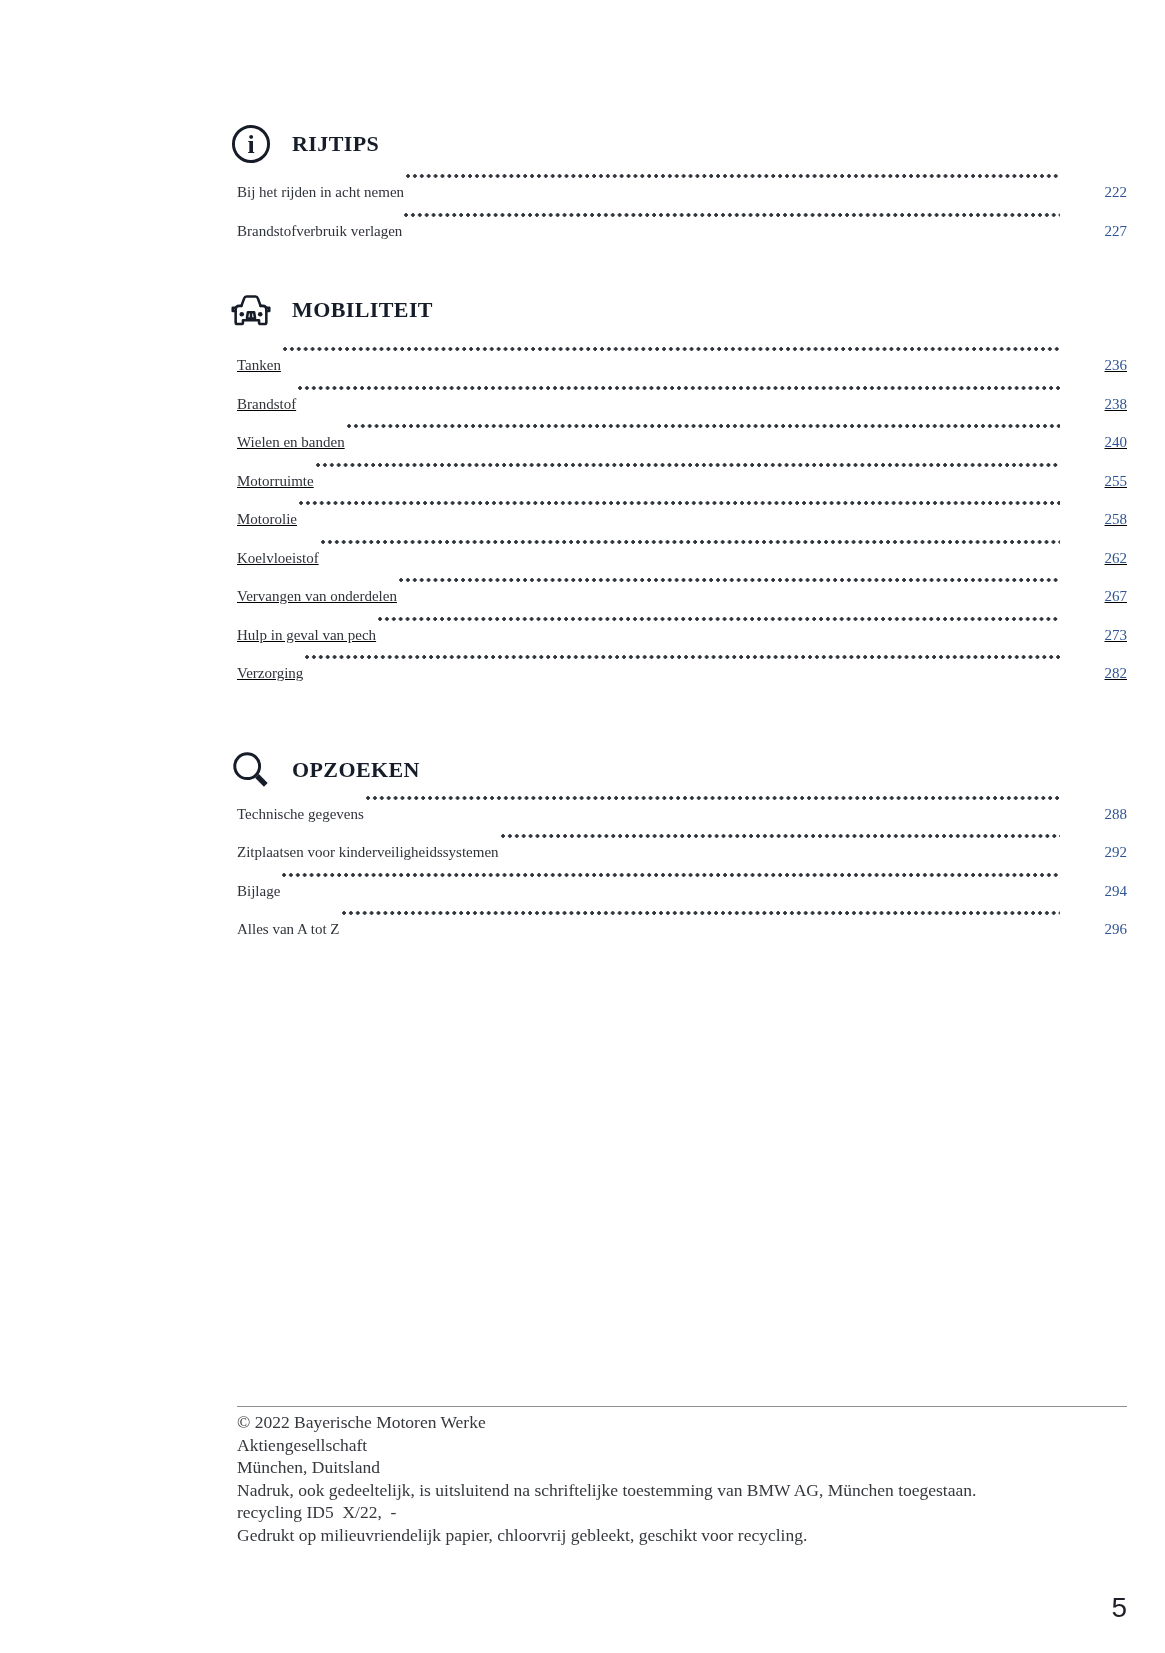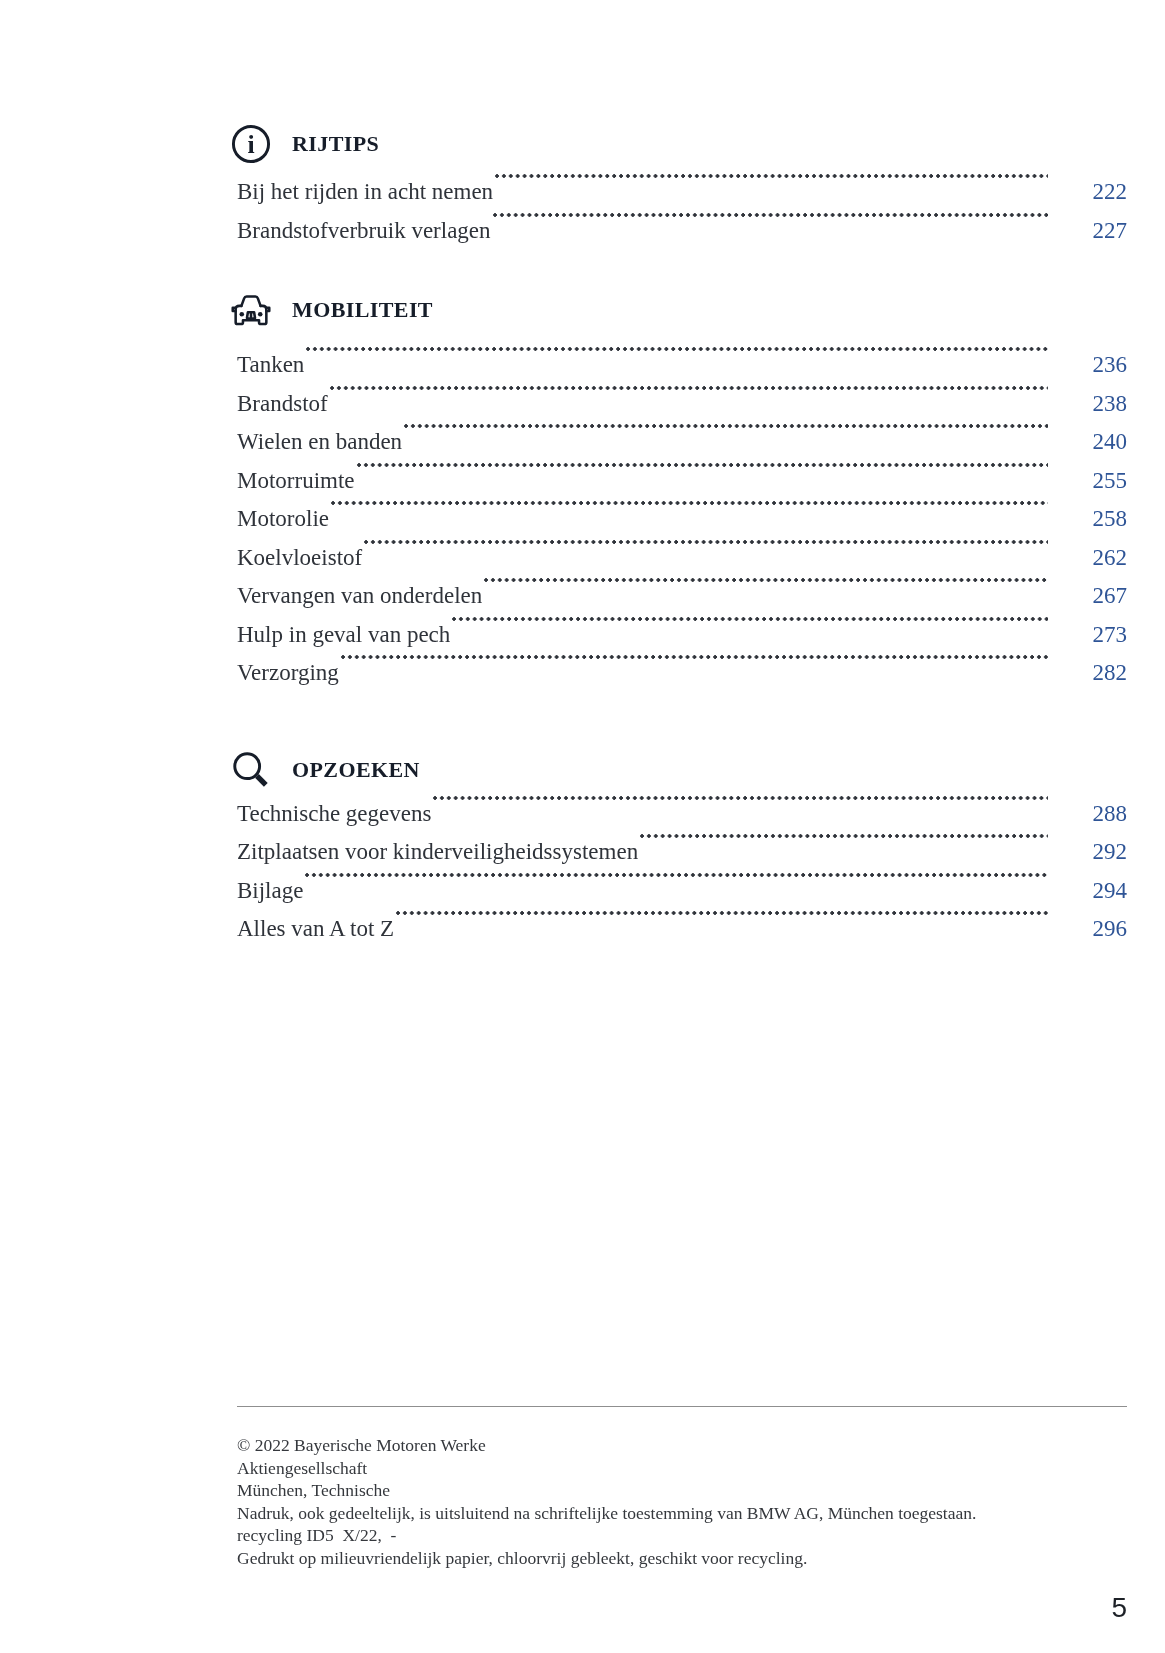--- a/index.html
+++ b/index.html
@@ -21,43 +21,43 @@
     margin:0 auto;
   }
   #toc{position:absolute;left:237px;top:0;width:890px;}
   .sec-head{display:flex;align-items:center;gap:20px;height:44px;margin-left:-7px;}
   .sec-icon{width:42px;height:42px;display:flex;align-items:center;justify-content:center;color:var(--heading);flex:0 0 auto;}
   .sec-icon svg{width:42px;height:42px;display:block;}
   .sec-title{font-size:22px;font-weight:700;color:var(--heading);margin:0;letter-spacing:.4px;font-family:"Liberation Serif",serif;}
   .sec0{margin-top:122px;}
   .sec0 .rows{margin-top:7px;}
   .sec1{margin-top:38px;}
-  .sec1 .rows{margin-top:14px;}
+  .sec1 .rows{margin-top:14px;text-decoration:underline;}
   .sec2{margin-top:55px;}
   .sec2 .rows{margin-top:3px;}
   .row{
     display:flex;align-items:flex-end;
     height:38.5px;line-height:38.5px;
-    font-size:23px;color:var(--text);
+    font-size:15px;color:var(--text);
     cursor:pointer;
   }
   .lbl{white-space:nowrap;}
   .dots{
     flex:1;align-self:baseline;
     height:6px;margin:0 2px 0 1px;
     background-image:radial-gradient(circle at 3px 3px, var(--dots) 1.55px, transparent 1.85px);
     background-size:6.9px 6px;
     background-repeat:repeat-x;
     background-position:left bottom;
   }
   .pg{color:var(--link);white-space:nowrap;margin-left:43px;}
   #footer{
     position:absolute;left:237px;top:1406px;width:890px;
     border-top:1px solid var(--divider);
-    padding-top:27px;
+    padding-top:4px;
   }
   .fline{font-size:17.5px;line-height:22.6px;color:var(--footer);white-space:pre-wrap;}
   #page-number{
     position:absolute;top:1592px;right:38px;
     font-family:"Liberation Sans",sans-serif;
     font-size:28px;color:var(--pagenum);
   }
 </style>
 </head>
 <body>
@@ -183,21 +183,21 @@
             <span class="pg">296</span>
           </div>
         </div>
       </section>
     </main>
 
   <div id="footer">
     <div id="footer-lines">
         <div class="fline">© 2022 Bayerische Motoren Werke</div>
         <div class="fline">Aktiengesellschaft</div>
-        <div class="fline">München, Technische</div>
+        <div class="fline">München, Duitsland</div>
         <div class="fline">Nadruk, ook gedeeltelijk, is uitsluitend na schriftelijke toestemming van BMW AG, München toegestaan.</div>
         <div class="fline">recycling ID5  X/22,  -</div>
         <div class="fline">Gedrukt op milieuvriendelijk papier, chloorvrij gebleekt, geschikt voor recycling.</div>
       </div>
   </div>
 
   <div id="page-number">5</div>
 </div>
 
 </body></html>

